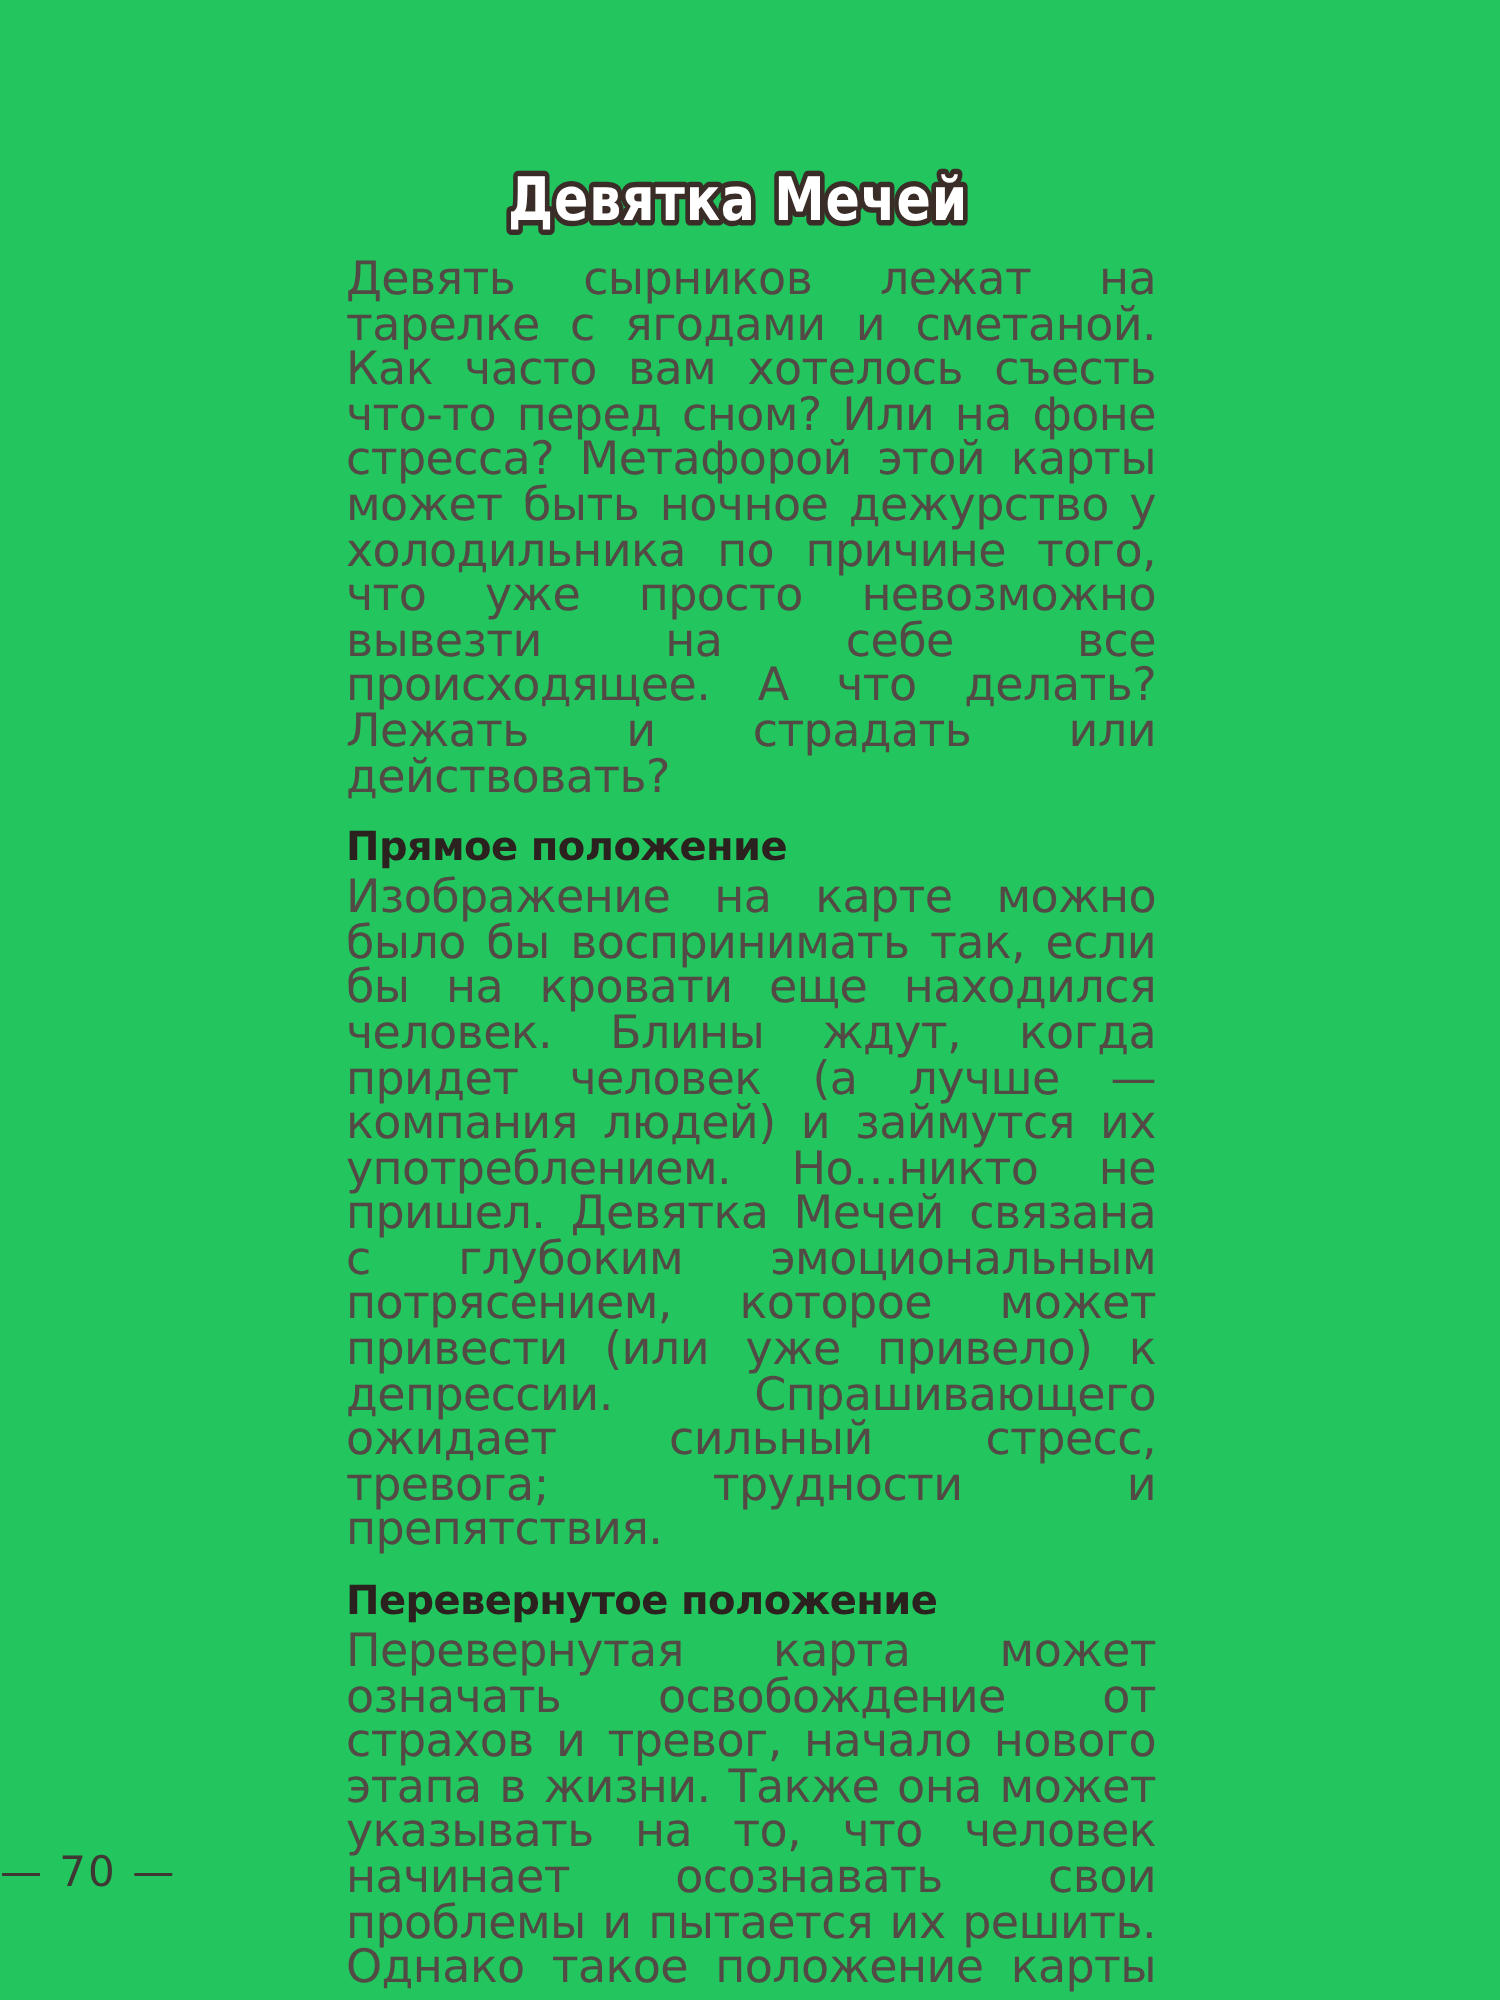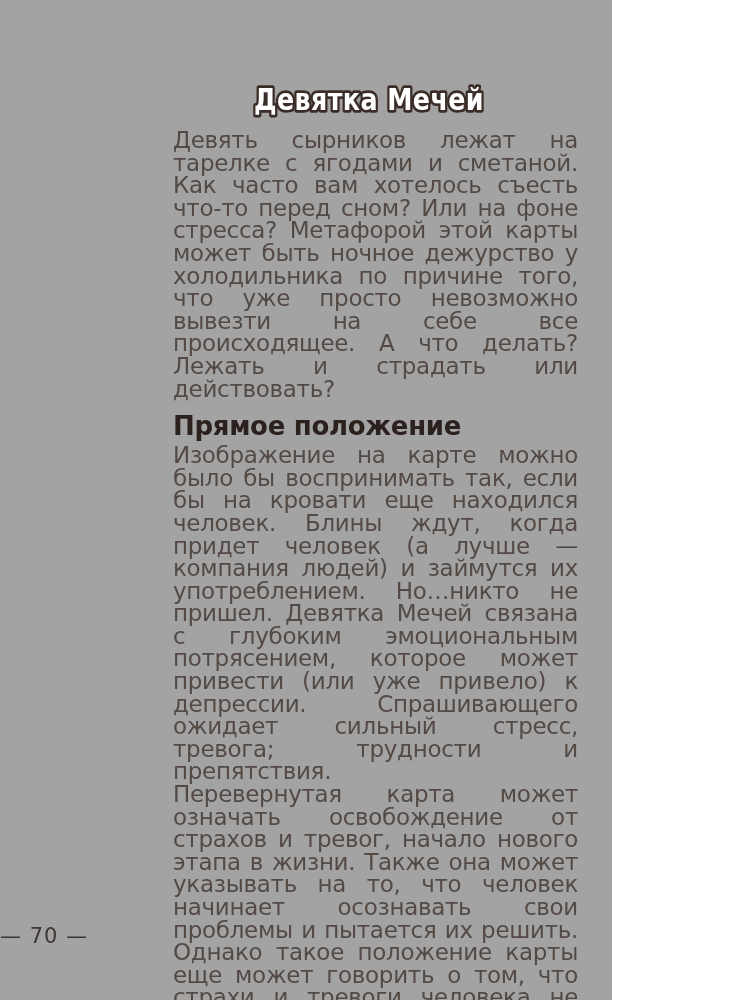--- a/index.html
+++ b/index.html
@@ -2,23 +2,23 @@
 <html lang="ru"><head>
 <meta charset="utf-8">
 <style>
   html, body {
     margin: 0;
     padding: 0;
     background: #ffffff;
   }
   .page {
     position: relative;
-    width: 612px;
+    width: 750px;
     height: 1000px;
-    background: #a3a3a3;
+    background: #22c55e;
     overflow: hidden;
     font-family: "DejaVu Sans", sans-serif;
   }
   .content {
     position: absolute;
     left: 173px;
     top: 76px;
     width: 405px;
   }
   .title-wrap {
@@ -29,21 +29,21 @@
   .body-para {
     font-size: 23px;
     line-height: 22.6px;
     text-align: justify;
     color: #534a45;
     margin: 0;
     letter-spacing: -0.3px;
     word-spacing: 1px;
   }
   .section-heading {
-    font-size: 26px;
+    font-size: 20px;
     font-weight: bold;
     color: #2b211e;
     margin: 11px 0 3px 0;
     letter-spacing: -0.3px;
     text-align: left;
   }
   .footer {
     position: absolute;
     left: 0;
     top: 924px;
@@ -67,19 +67,20 @@
     </div>
 
     <p class="body-para">Девять сырников лежат на тарелке с ягодами и сметаной. Как часто вам хотелось съесть что-то перед сном? Или на фоне стресса? Метафорой этой карты может быть ночное дежурство у холодильника по причине того, что уже просто невозможно вывезти на себе все происходящее. А что делать? Лежать и страдать или действовать?</p>
 
     <div>
       <div class="section-heading">Прямое положение</div>
       <p class="body-para">Изображение на карте можно было бы воспринимать так, если бы на кровати еще находился человек. Блины ждут, когда придет человек (а лучше — компания людей) и займутся их употреблением. Но…никто не пришел. Девятка Мечей связана с глубоким эмоциональным потрясением, которое может привести (или уже привело) к депрессии. Спрашивающего ожидает сильный стресс, тревога; трудности и препятствия.</p>
     </div>
 
     <div>
+      <div class="section-heading">Перевернутое положение</div>
       <p class="body-para">Перевернутая карта может означать освобождение от страхов и тревог, начало нового этапа в жизни. Также она может указывать на то, что человек начинает осознавать свои проблемы и пытается их решить. Однако такое положение карты еще может говорить о том, что страхи и тревоги человека не исчезли, а просто отошли на второй план.</p>
     </div>
 
   </div>
 
   <div class="footer">— 70 —</div>
 </div>
 
 </body></html>

